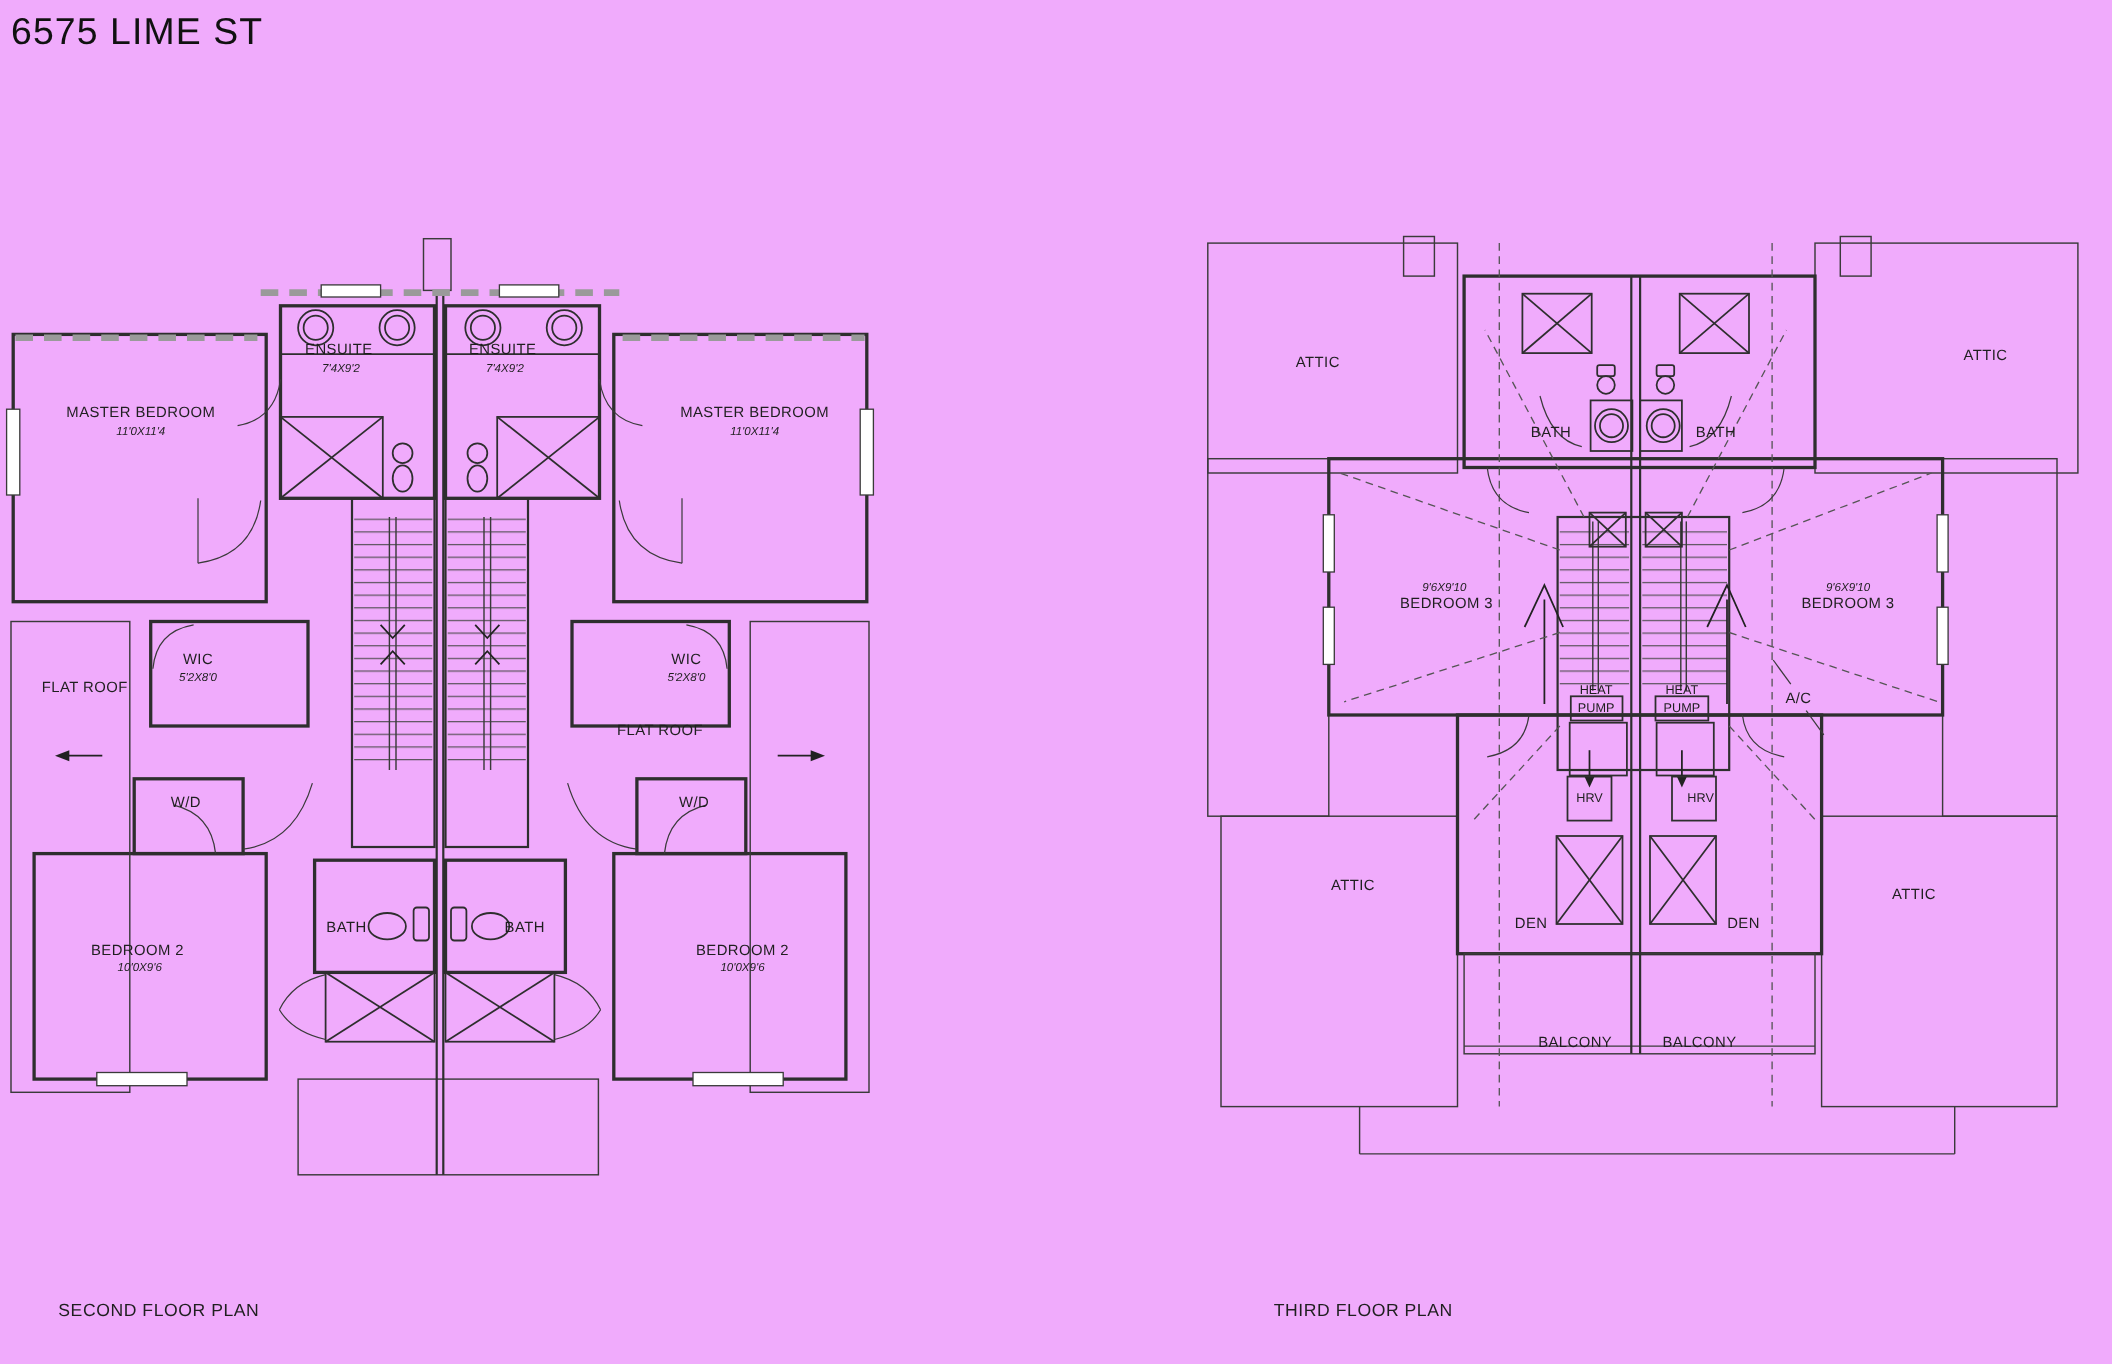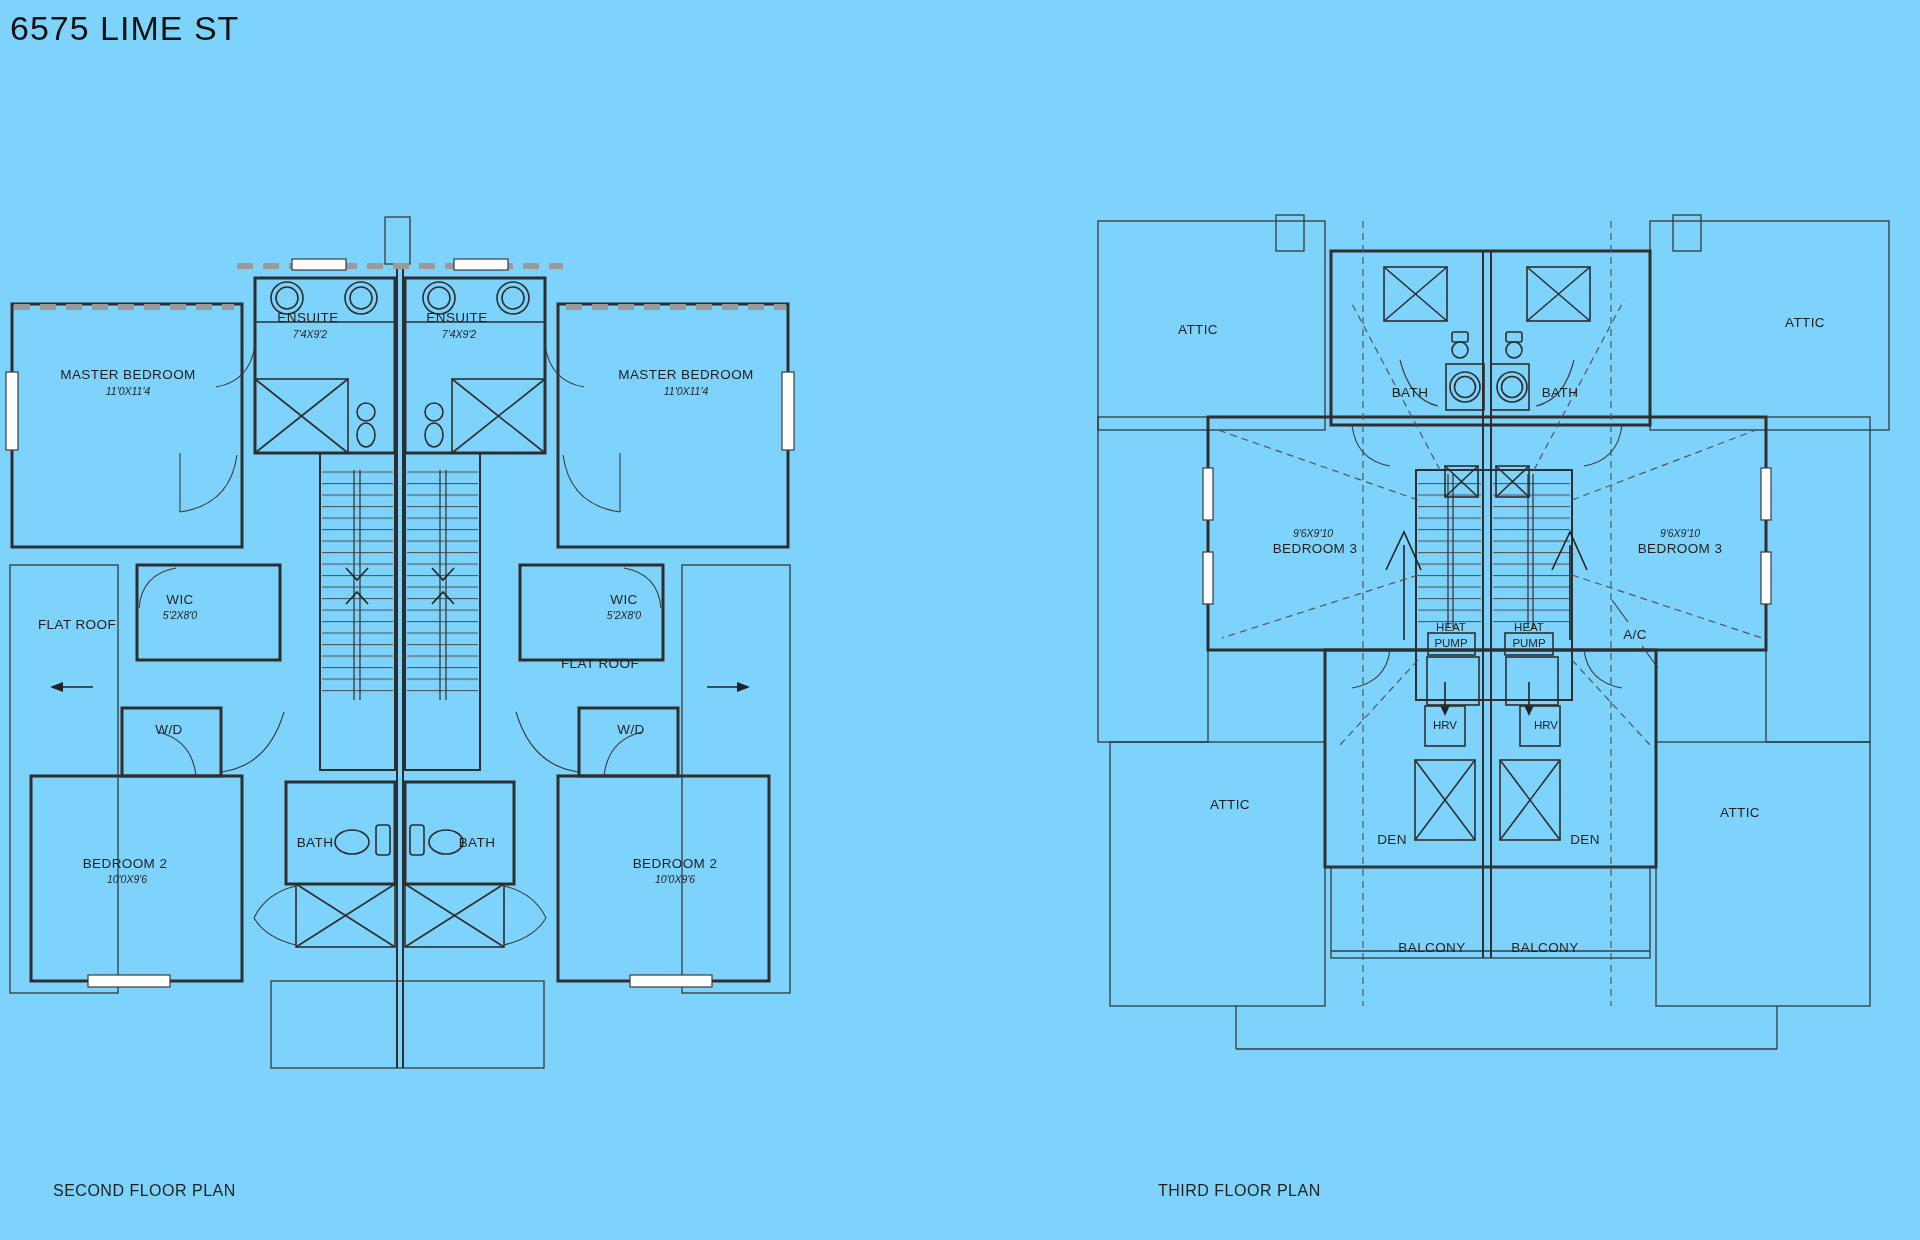--- a/index.html
+++ b/index.html
@@ -1,16 +1,16 @@
 <!DOCTYPE html>
 <html><head>
 <meta charset="utf-8">
 <style>
   html,body{margin:0;padding:0;background:#ffffff;}
-  #stage{position:relative;width:1920px;height:1240px;background:#7dd3fc;overflow:hidden;
+  #stage{position:relative;width:1920px;height:1240px;background:#f0abfc;overflow:hidden;
          font-family:"Liberation Sans", sans-serif;}
   svg{position:absolute;left:0;top:0;}
   text{fill:#1f1f1f;}
   .title{font-size:34px;letter-spacing:1px;fill:#111;}
   .caption{font-size:16px;letter-spacing:.5px;}
   .rl{font-size:13.5px;letter-spacing:.4px;}
   .rd{font-size:10.5px;font-style:italic;}
   .rs{font-size:11.5px;}
   .w3{stroke:#2e2e2e;stroke-width:3;fill:none;}
   .w2{stroke:#2e2e2e;stroke-width:2;fill:none;}

